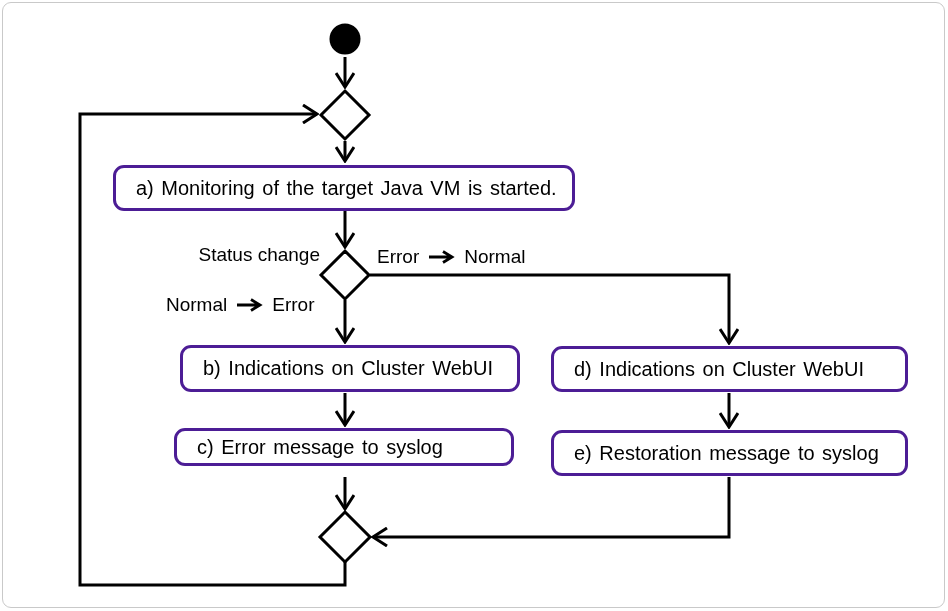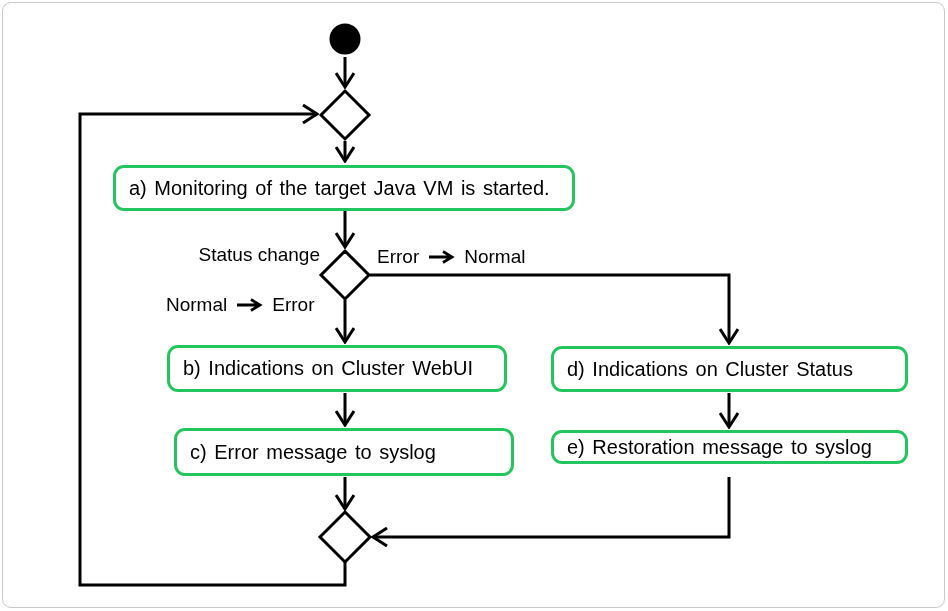--- a/index.html
+++ b/index.html
@@ -7,29 +7,29 @@
     position:relative;width:948px;height:611px;background:#ffffff;
     font-family:"Liberation Sans",sans-serif;color:#000;overflow:hidden;
   }
   .frame{
     position:absolute;left:2px;top:2px;right:3px;bottom:3px;
     border:1px solid #c9c9c9;border-radius:9px;pointer-events:none;
   }
   svg.layer{position:absolute;left:0;top:0;}
   .node{
     position:absolute;box-sizing:border-box;background:#ffffff;
-    border:3px solid #22c55e;border-radius:11px;
-    display:flex;align-items:center;padding-left:13px;
+    border:3px solid #4c1d95;border-radius:11px;
+    display:flex;align-items:center;padding-left:20px;
     font-size:20px;word-spacing:2px;white-space:nowrap;
   }
   .node-a{left:113px;top:165px;width:462px;height:46px;}
-  .node-b{left:167px;top:345px;width:340px;height:47px;}
-  .node-c{left:174px;top:428px;width:340px;height:48px;}
+  .node-b{left:180px;top:345px;width:340px;height:47px;}
+  .node-c{left:174px;top:428px;width:340px;height:38px;}
   .node-d{left:551px;top:346px;width:357px;height:46px;}
-  .node-e{left:551px;top:430px;width:357px;height:34px;}
+  .node-e{left:551px;top:430px;width:357px;height:46px;}
   .edge-label{
     position:absolute;display:flex;align-items:center;gap:9px;
     font-size:19px;white-space:nowrap;height:20px;justify-content:flex-end;
   }
   .lbl-status{left:150px;top:246px;width:170px;justify-content:flex-end;align-items:flex-end;}
   .lbl-err-norm{left:377px;top:247px;}
   .lbl-norm-err{left:166px;top:295px;}
   .arrow-glyph{display:block;}
 </style>
 </head>
@@ -65,21 +65,21 @@
   <div class="node node-a">
     <span>a) Monitoring of the target Java VM is started.</span>
   </div>
   <div class="node node-b">
     <span>b) Indications on Cluster WebUI</span>
   </div>
   <div class="node node-c">
     <span>c) Error message to syslog</span>
   </div>
   <div class="node node-d">
-    <span>d) Indications on Cluster Status</span>
+    <span>d) Indications on Cluster WebUI</span>
   </div>
   <div class="node node-e">
     <span>e) Restoration message to syslog</span>
   </div>
 
   <div class="edge-label lbl-status">
     <span>Status change</span>
   </div>
 
   <div class="edge-label lbl-err-norm">

